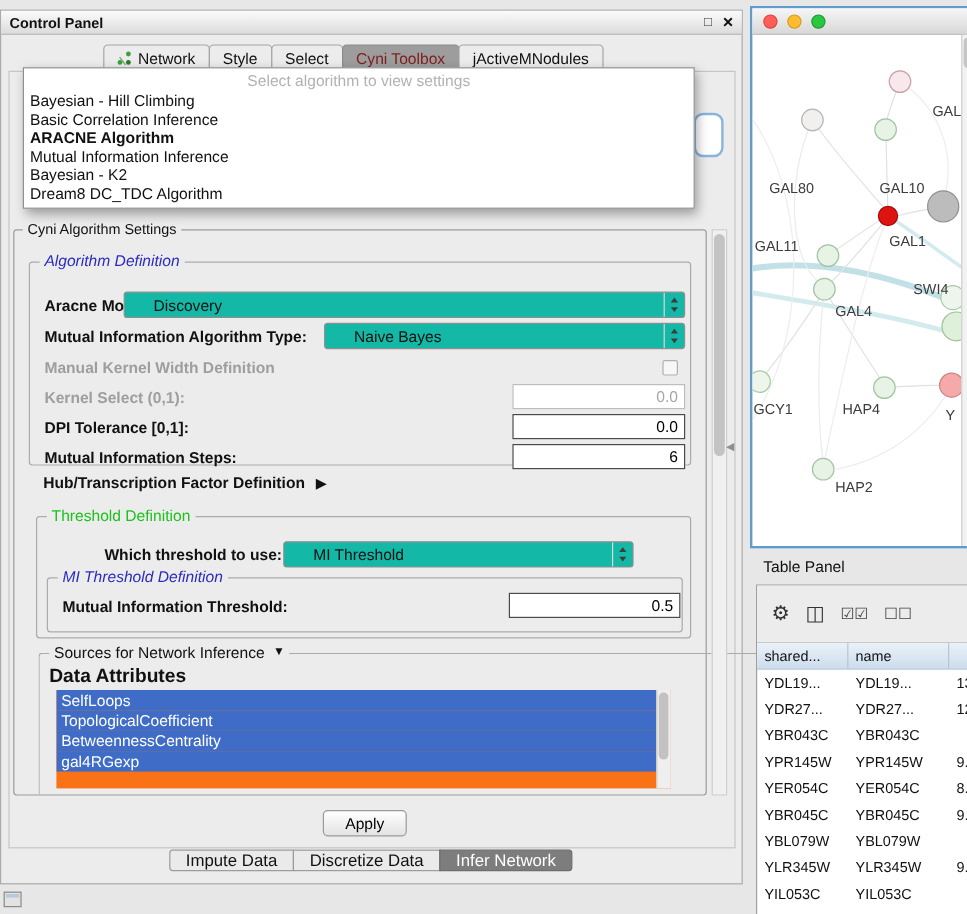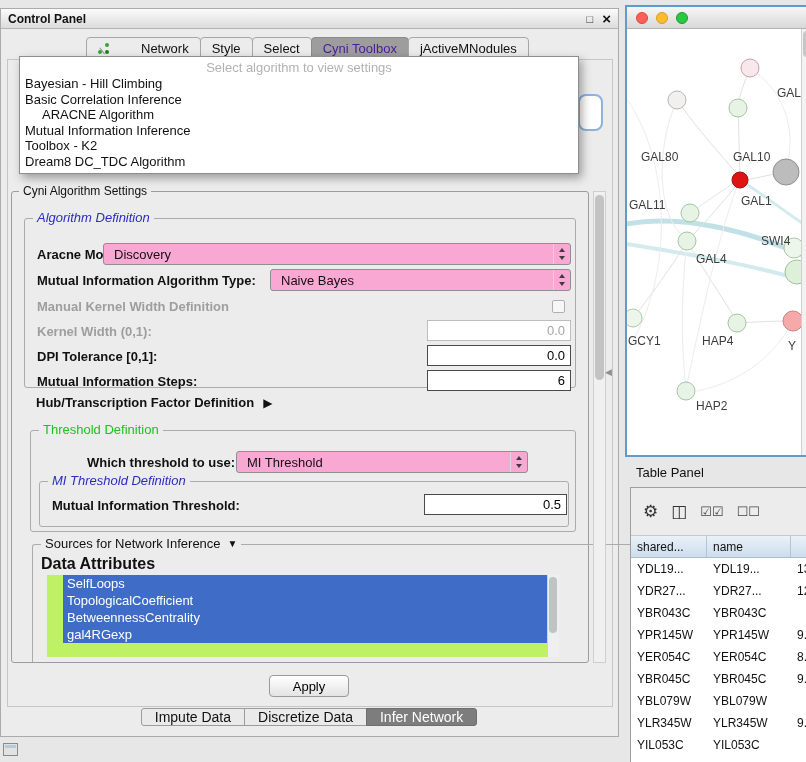--- a/index.html
+++ b/index.html
@@ -8,73 +8,73 @@
 
 
 .control-panel { position:absolute; left:0; top:8px; width:619px; height:729px; background:#ececec; border:1px solid #ababab; }
 .cp-titlebar { position:absolute; left:0; top:0; width:100%; height:20px; display:flex; align-items:center; padding:0 7px; background:linear-gradient(#fbfbfb,#dcdcdc); border-bottom:1px solid #b4b4b4; font-size:12px; font-weight:bold; }
 .cp-title { flex:1; }
 .cp-float { font-size:11px; font-weight:normal; color:#333; margin-right:9px; }
 .cp-close { font-size:15px; font-weight:bold; color:#111; line-height:14px; }
 .cp-content { position:absolute; left:6px; top:50px; width:606px; height:648px; border:1px solid #c6c6c6; }
 
 .tab-bar { position:absolute; left:86px; top:28px; display:flex; z-index:3; }
-.tab { display:flex; align-items:center; height:23px; padding:0 11px; font-size:13px; border:1px solid #a6a6a6; margin-left:-1px; background:#ececec; border-radius:4px 4px 0 0; white-space:nowrap;gap:26px; }
-.tab.active { background:#9d9d9d; color:#4c1d95; border-color:#8b8b8b; }
+.tab { display:flex; align-items:center; height:23px; padding:0 11px; font-size:13px; border:1px solid #a6a6a6; margin-left:-1px; background:#ececec; border-radius:4px 4px 0 0; white-space:nowrap; }
+.tab.active { background:#9d9d9d; color:#7f1d1d; border-color:#8b8b8b; }
 .net-glyph { position:relative; width:12px; height:12px; margin-right:5px; display:inline-block; }
 .net-glyph::before { content:""; position:absolute; left:0; top:7px; width:4px; height:4px; border-radius:50%; background:#3aa23a; box-shadow:7px -7px 0 #3aa23a, 7px 0 0 #277a27; }
 .net-glyph::after { content:""; position:absolute; left:3px; top:2px; width:6px; height:8px; border-left:1px solid #69a369; transform:rotate(-38deg); }
 
 
 .frag-text { position:absolute; left:18px; top:150px; font-size:13px; z-index:1; }
 .frag-combo { position:absolute; left:222px; top:147px; width:346px; height:14px; border:1px solid #9fb4ca; border-bottom:none; border-radius:4px 4px 0 0; background:#f4f7fa; z-index:1; }
 .frag-focus { position:absolute; left:577px; top:85px; width:25px; height:37px; border:2px solid #8ab4de; border-radius:8px; background:#fff; z-index:2; }
 
 
 .algo-popup { position:absolute; left:18px; top:47px; width:560px; background:#fff; border:1px solid #8e8e8e; box-shadow:3px 4px 9px rgba(0,0,0,0.35); z-index:20; padding:2px 0 4px; }
 .popup-header { text-align:center; color:#b2b2b2; font-size:13px; line-height:17px; }
 .popup-item { font-size:13px; line-height:15.5px; padding:0 5px; white-space:nowrap; }
-.popup-item.selected { font-weight:normal;margin-left:17px; }
+.popup-item.selected { font-weight:bold; }
 
 
 .settings-box { position:absolute; left:10px; top:182px; width:578px; height:472px; border:1px solid #9c9c9c; border-radius:3px; }
 .box-title { position:absolute; top:-8px; left:7px; background:#ececec; padding:0 4px; font-size:12px; white-space:nowrap; }
 .sub-title { position:absolute; top:-9px; left:8px; background:#ececec; padding:0 4px; font-size:13px; white-space:nowrap; }
 .blue { color:#2b2bbf;font-style:italic; }
 .green { color:#1dc11d; }
 .settings-scroll { position:absolute; left:592px; top:182px; width:13px; height:472px; background:#f0f0f0; border:1px solid #cfcfcf; }
 .settings-thumb { position:absolute; left:1px; top:3px; width:9px; height:185px; background:#c3c3c3; border-radius:5px; }
 
 .algdef-box { position:absolute; left:12px; top:26px; width:552px; height:170px; border:1px solid #ababab; border-radius:3px; }
 .threshold-box { position:absolute; left:18px; top:238px; width:546px; height:102px; border:1px solid #ababab; border-radius:3px; }
 .mi-box { position:absolute; left:8px; top:50px; width:530px; height:46px; border:1px solid #ababab; border-radius:3px; }
 .sources-box { position:absolute; left:20px; top:352px; width:648px; height:118px; border:1px solid #ababab; border-top-left-radius:3px; border-top-right-radius:3px; border-bottom:none; }
 
 .flabel { position:absolute; font-size:13px; font-weight:bold; white-space:nowrap; }
 .flabel.dis { color:#9e9e9e; }
-.combo { position:absolute; display:flex; align-items:center; background:#f9a8d4; border:1px solid #8f8f8f; border-radius:3px; font-size:13px; padding-left:10px; height:22px; }
+.combo { position:absolute; display:flex; align-items:center; background:#14b8a6; border:1px solid #8f8f8f; border-radius:3px; font-size:13px; padding-left:24px; height:22px; }
 .combo-value { white-space:nowrap; }
 .spin { position:relative; margin-left:auto; width:17px; align-self:stretch; border-left:1px solid #d8d8d8; }
 .spin::before,.spin::after { content:""; position:absolute; left:5px; width:0; height:0; border-left:3.5px solid transparent; border-right:3.5px solid transparent; }
 .spin::before { top:4px; border-bottom:4px solid #3c3c3c; }
 .spin::after { bottom:4px; border-top:4px solid #3c3c3c; }
 .field { position:absolute; height:21px; border:1px solid #4a4a4a; background:#fff; font-size:13px; font-family:inherit; text-align:right; padding:0 5px; }
 .field.dis { color:#a6a6a6; border-color:#bdbdbd; }
 .checkbox { position:absolute; width:13px; height:13px; border:1px solid #b0b0b0; background:#f7f7f7; border-radius:2px; }
 
 .hub-row { position:absolute; left:24px; top:203px; display:flex; gap:9px; align-items:center; font-size:13px; font-weight:bold; }
 .expand-arrow { font-size:12px; font-weight:normal; }
 
 .da-label { position:absolute; left:8px; top:10px; font-size:16px; font-weight:bold; }
-.attr-list { position:absolute; left:14px; top:30px; width:512px; height:82px; background:#bef264; overflow:hidden;padding-left:16px; }
+.attr-list { position:absolute; left:14px; top:30px; width:512px; height:82px; background:#f97316; overflow:hidden; }
 .attr-item { height:17px; line-height:17px; background:#3f6cc7; color:#fff; font-size:13px; padding-left:4px; width:calc(100% - 12px); white-space:nowrap; }
 .attr-scroll { position:absolute; right:0; top:0; width:12px; height:100%; background:#efefef; border-left:1px solid #d2d2d2; }
 .attr-thumb { margin:2px 1px; width:8px; height:56px; background:#c2c2c2; border-radius:4px; }
 
-.apply-btn { position:absolute; left:268px; top:666px; width:80px; height:22px; border:1px solid #9a9a9a; border-radius:4px; background:linear-gradient(#ffffff,#e3e3e3); font-size:13px; font-family:inherit; }
+.apply-btn { position:absolute; left:268px; top:666px; width:70px; height:22px; border:1px solid #9a9a9a; border-radius:4px; background:linear-gradient(#ffffff,#e3e3e3); font-size:13px; font-family:inherit; }
 .bottom-tabs { position:absolute; left:0; top:699px; width:100%; display:flex; justify-content:center; }
 .btab { font-size:14px; padding:0 13px; border:1px solid #9c9c9c; background:#eaeaea; margin-left:-1px; white-space:nowrap; }
 .btab:first-child { border-radius:3px 0 0 3px; }
 .btab:last-child { border-radius:0 3px 3px 0; }
 .btab.active { background:#7d7d7d; color:#fff; border-color:#6e6e6e; }
 .split-arrow { position:absolute; left:604px; top:358px; font-size:9px; color:#8f8f8f; }
 
 
 .net-window { position:absolute; left:625px; top:5px; width:190px; height:452px; border:2px solid #5f9ccc; background:#fff; }
 .net-titlebar { height:22px; background:linear-gradient(#f6f6f6,#d8d8d8); border-bottom:1px solid #b2b2b2; display:flex; align-items:center; gap:8px; padding-left:9px; }
@@ -137,21 +137,21 @@
   <div class="frag-combo"></div>
   <div class="frag-focus"></div>
 
   <div class="algo-popup">
     <div class="popup-header">Select algorithm to view settings</div>
     <div>
         <div class="popup-item">Bayesian - Hill Climbing</div>
         <div class="popup-item">Basic Correlation Inference</div>
         <div class="popup-item selected">ARACNE Algorithm</div>
         <div class="popup-item">Mutual Information Inference</div>
-        <div class="popup-item">Toolbox - K2</div>
+        <div class="popup-item">Bayesian - K2</div>
         <div class="popup-item">Dream8 DC_TDC Algorithm</div>
       </div>
   </div>
 
   <div class="settings-box">
     <span class="box-title">Cyni Algorithm Settings</span>
 
     <div class="algdef-box">
       <span class="sub-title blue">Algorithm Definition</span>
 
@@ -163,21 +163,21 @@
 
       <span class="flabel" style="left:12px; top:54px">Mutual Information Algorithm Type:</span>
       <div class="combo" style="left:245px; top:50px; width:301px">
         <span class="combo-value">Naive Bayes</span>
         <span class="spin"></span>
       </div>
 
       <span class="flabel dis" style="left:12px; top:80px">Manual Kernel Width Definition</span>
       <div class="checkbox" style="left:527px; top:81px"></div>
 
-      <span class="flabel dis" style="left:12px; top:105px">Kernel Width (0,1):</span>
+      <span class="flabel dis" style="left:12px; top:105px">Kernel Select (0,1):</span>
       <input class="field dis" style="left: 402px; top: 101px; width: 144px;" readonly="" value="0.0">
 
       <span class="flabel" style="left:12px; top:130px">DPI Tolerance [0,1]:</span>
       <input class="field" style="left: 402px; top: 126px; width: 144px;" readonly="" value="0.0">
 
       <span class="flabel" style="left:12px; top:155px">Mutual Information Steps:</span>
       <input class="field" style="left: 402px; top: 151px; width: 144px;" readonly="" value="6">
     </div>
 
     <div class="hub-row">

